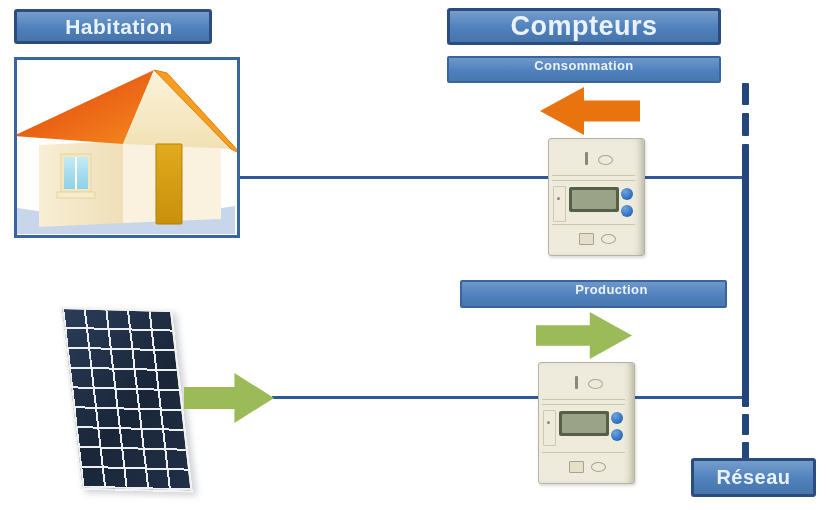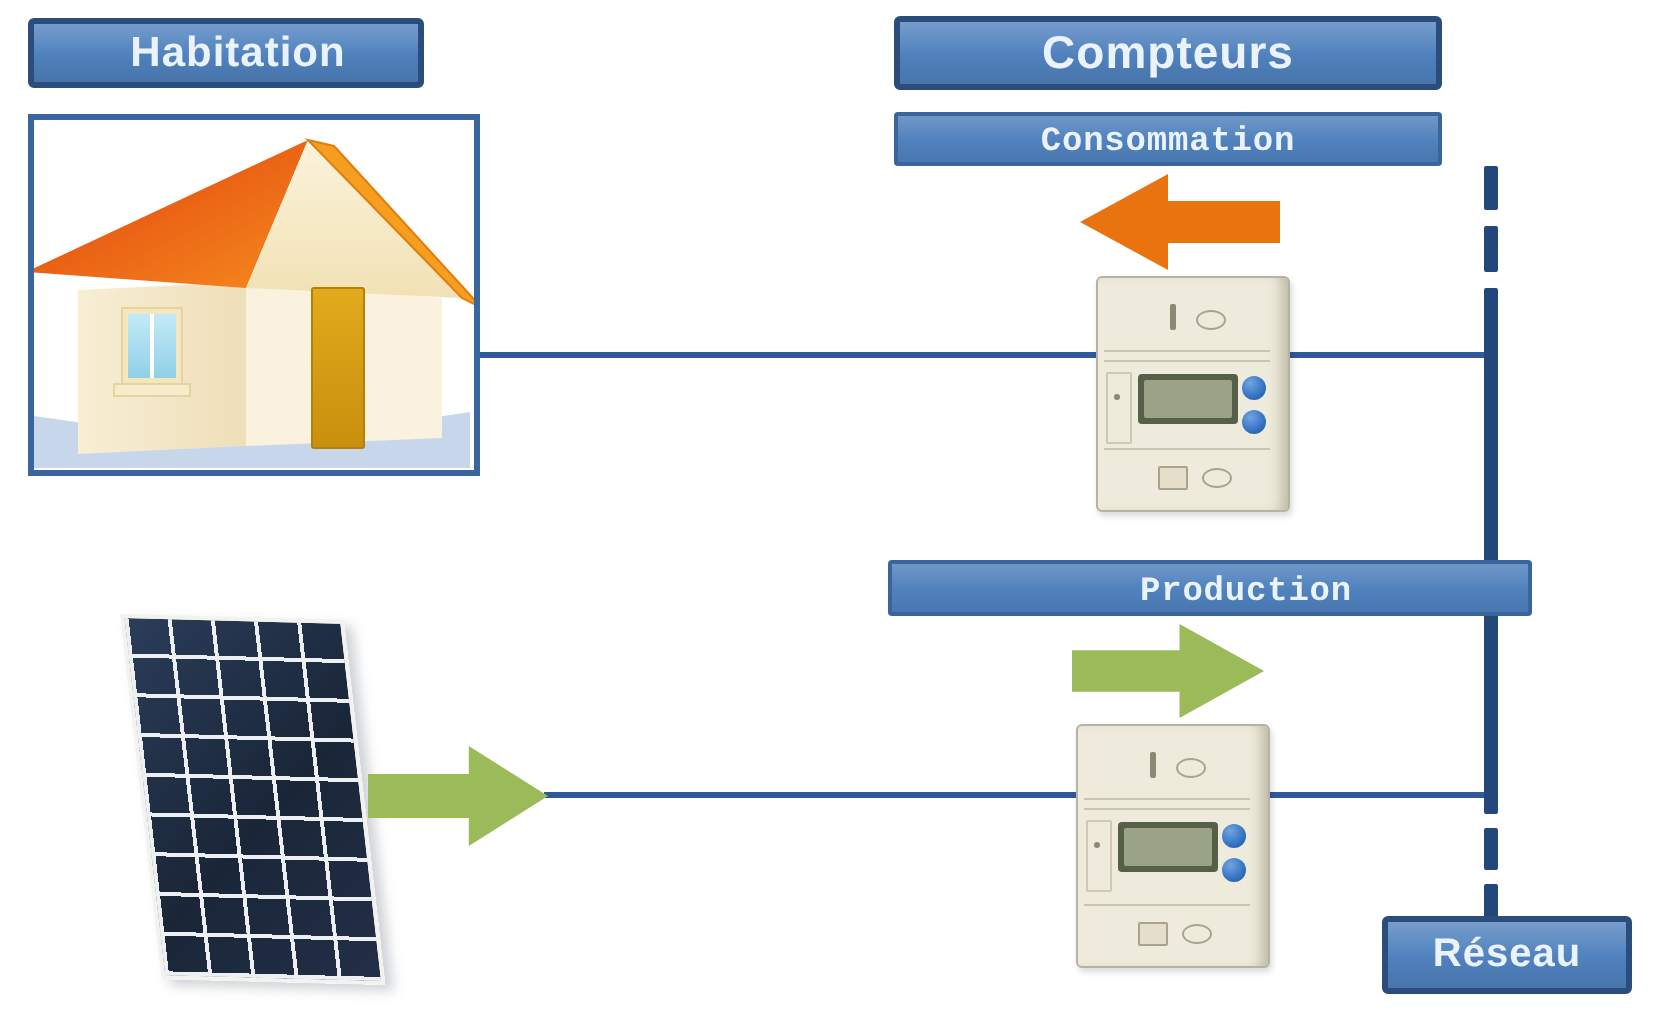--- a/index.html
+++ b/index.html
@@ -16,29 +16,28 @@
     border-radius:3px;
     display:flex;align-items:center;justify-content:center;
     color:var(--label-text,#EAF2FB);font-weight:bold;z-index:4;
     letter-spacing:.5px;
   }
   .bar{
     position:absolute;box-sizing:border-box;
     background-color:var(--label-fill,#4F81BD);
     background-image:linear-gradient(180deg,rgba(255,255,255,.18),rgba(255,255,255,0) 55%,rgba(0,0,0,.08));
     border:2px solid #39659C;border-radius:2px;
-    display:flex;align-items:flex-end;justify-content:center;
-    color:var(--label-text,#EAF2FB);font-weight:bold;font-size:17px;z-index:4;
+    display:flex;align-items:flex-start;justify-content:center;
+    color:var(--label-text,#EAF2FB);font-weight:bold;font-size:13px;z-index:4;
     letter-spacing:.4px;
-    font-family:Liberation Mono, monospace;
   }
   #habitation-label{left:14px;top:9px;width:198px;height:35px;font-size:21px;padding-left:12px;}
-  #compteurs-label{left:447px;top:8px;width:274px;height:37px;font-size:23px;}
+  #compteurs-label{left:447px;top:8px;width:274px;height:37px;font-size:27px;}
   #consommation-bar{left:447px;top:56px;width:274px;height:27px;}
-  #production-bar{left:444px;top:280px;width:322px;height:28px;padding-left:36px;}
+  #production-bar{left:460px;top:280px;width:267px;height:28px;padding-left:36px;}
   #reseau-label{left:673px;top:458px;width:125px;height:39px;font-size:20px;margin-left:18px;}
   
   #house-frame{
     position:absolute;left:14px;top:57px;width:226px;height:181px;box-sizing:border-box;
     border:3px solid var(--frame-border,#3A66A0);background:#fff;z-index:3;
   }
   #house-frame svg{display:block;width:100%;height:100%;}
   
   .h-line{position:absolute;height:3px;background:var(--line-blue,#31589B);z-index:1;}
   #consumption-line{left:240px;top:176px;width:505px;}

